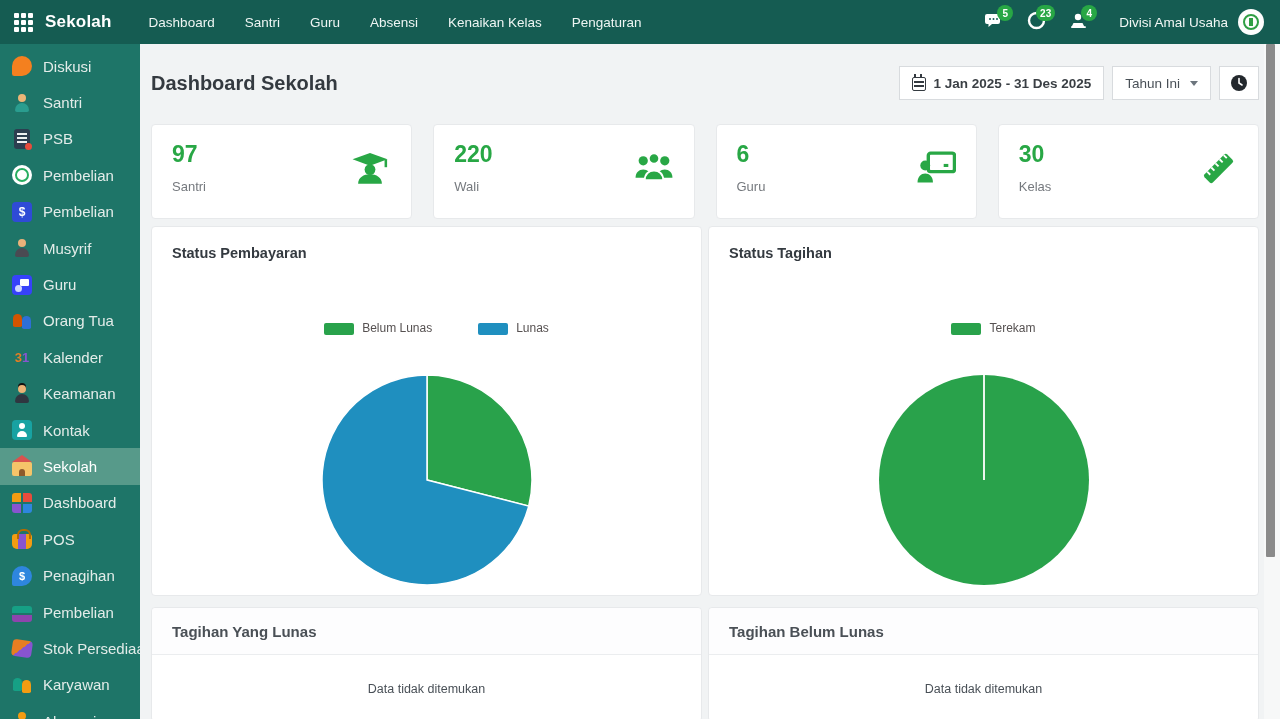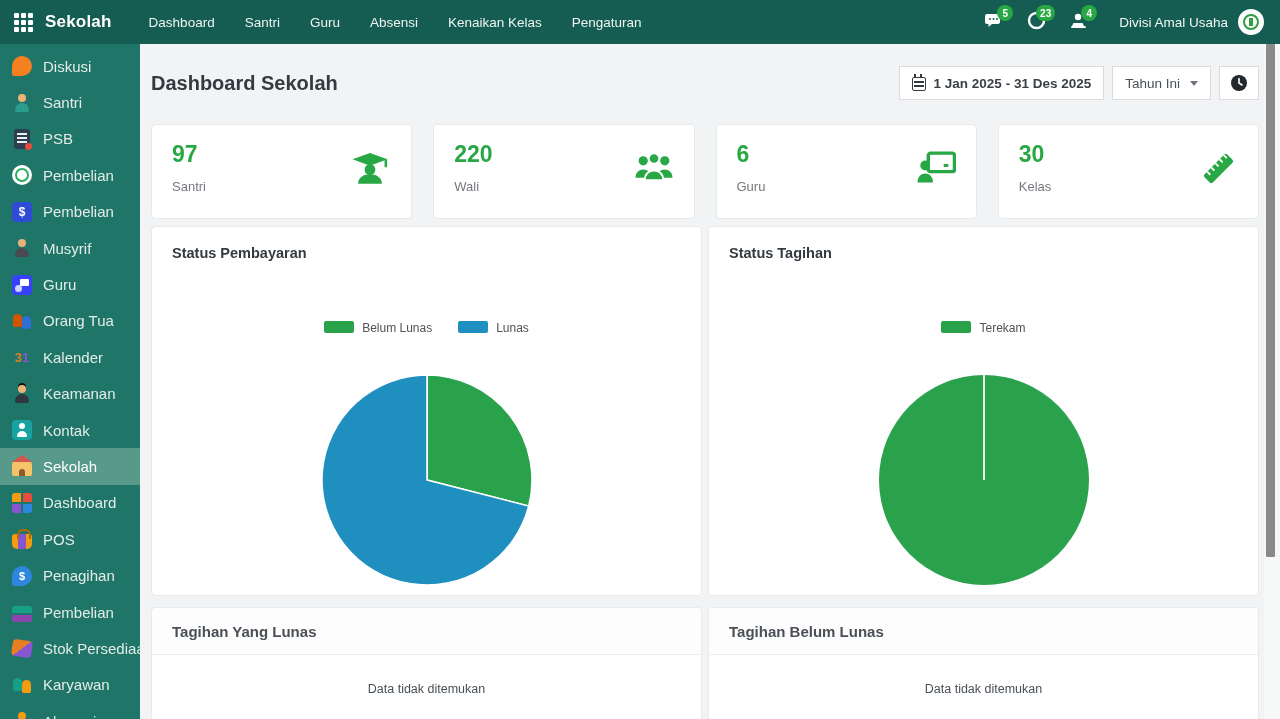--- a/index.html
+++ b/index.html
@@ -87,21 +87,21 @@
   .stat-card { flex:1; background:#fff; border:1px solid #e7e9eb; border-radius:4px; height:95px; padding:16px 20px; position:relative; }
   .stat-value { font-size:23px; font-weight:600; color:#28a745; line-height:1.2; }
   .stat-label { font-size:13px; color:#75797e; margin-top:10px; }
   .stat-ic { position:absolute; right:22px; top:24px; width:38px; height:38px; }
 
   
   .charts-row { display:flex; gap:6px; margin-bottom:11px; }
   .chart-card { flex:1; background:#fff; border:1px solid #e7e9eb; border-radius:4px; height:370px; padding:18px 20px; display:flex; flex-direction:column;gap:32px; }
   .chart-title { font-size:14.5px; font-weight:700; color:#343a40; }
   .legend { display:flex; justify-content:center; gap:26px; margin-top:28px; }
-  .legend-item { display:flex; align-items:flex-start; gap:8px; cursor:pointer; }
+  .legend-item { display:flex; align-items:flex-end; gap:8px; cursor:pointer;margin-left:20px; }
   .legend-swatch { width:30px; height:12px; border-radius:2px; }
   .legend-label { font-size:12px; color:#565151; }
   .pie-wrap { align-self:center; margin-top:6px; }
 
   
   .panels-row { display:flex; gap:6px; }
   .panel { flex:1; background:#fff; border:1px solid #e7e9eb; border-radius:4px; height:115px; }
   .panel-head { height:47px; display:flex; align-items:center; padding:0 20px; border-bottom:1px solid #ebedef; background:#fdfdfe; border-radius:4px 4px 0 0; }
   .panel-title { font-size:15px; font-weight:700; color:#4a5056; }
   .panel-body { height:67px; display:flex; align-items:center; justify-content:center; }

